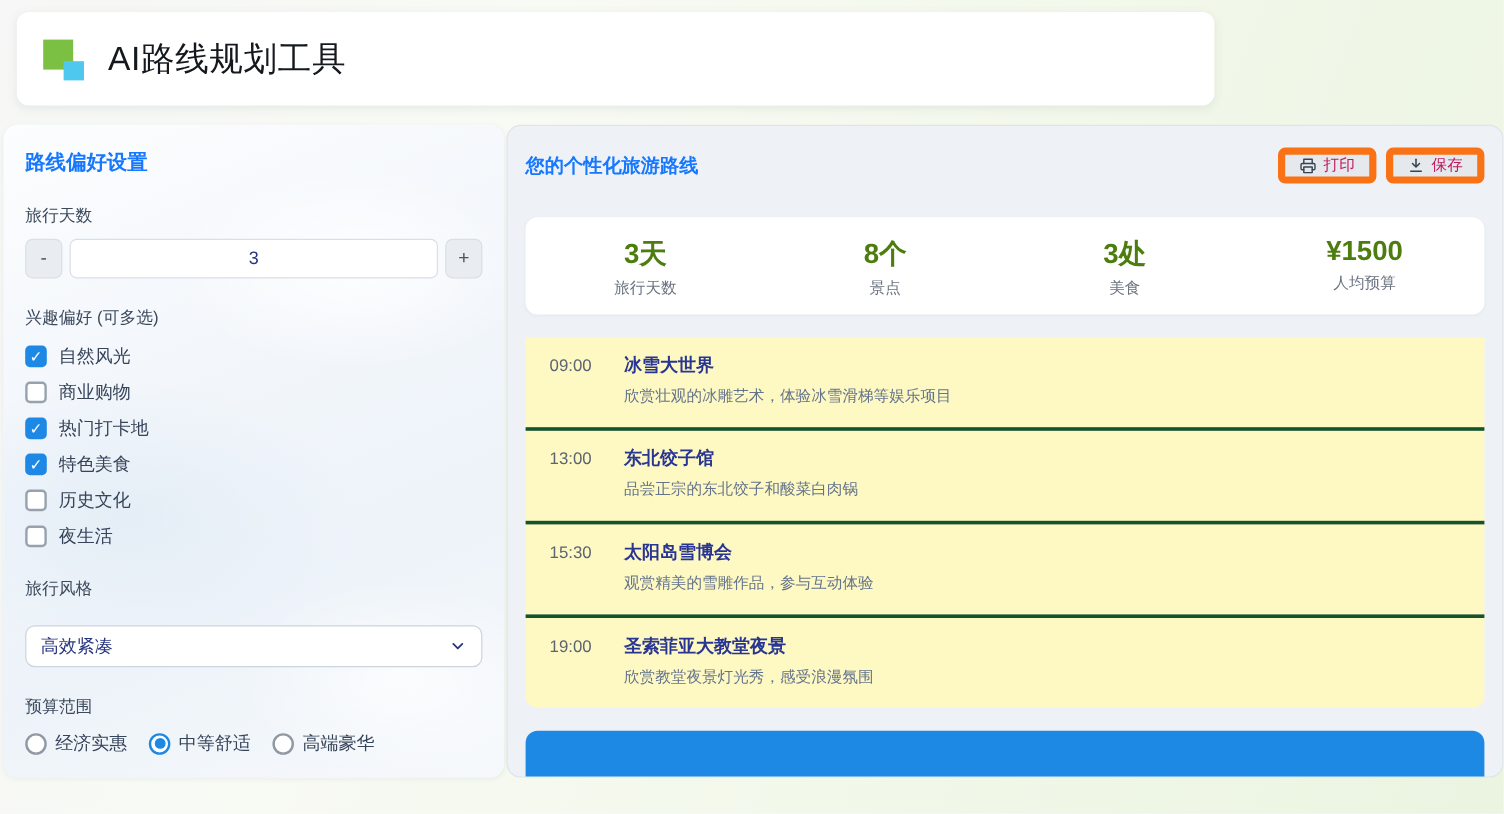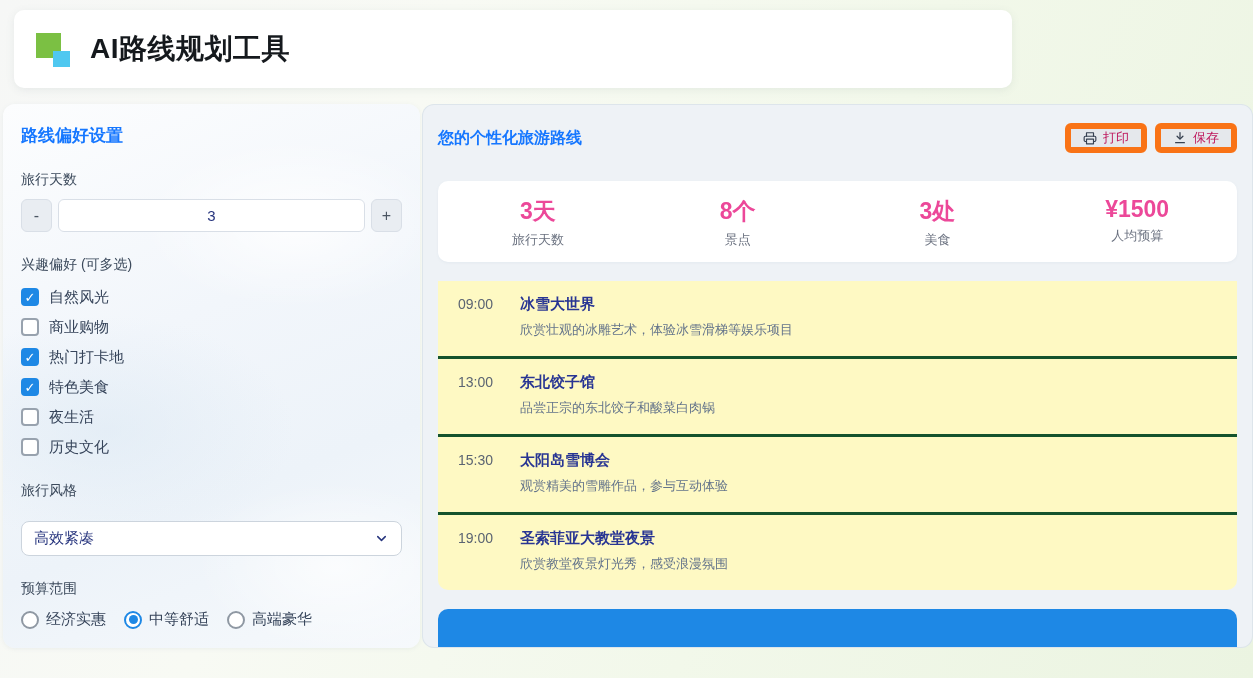--- a/index.html
+++ b/index.html
@@ -11,21 +11,21 @@
   }
   
   .app-header{
     position:absolute; left:14px; top:10px; width:998px; height:78px;
     background:#fff; border-radius:10px; box-shadow:0 2px 8px rgba(90,110,120,.10);
     display:flex; align-items:center; padding-left:22px; gap:16px;
   }
   .logo{ position:relative; width:38px; height:40px; flex:0 0 auto; }
   .logo .sq-green{ position:absolute; left:0; top:4px; width:25px; height:25px; background:#7bc043; }
   .logo .sq-blue{ position:absolute; left:17px; top:22px; width:17px; height:16px; background:#4fc8f0; }
-  .app-title{ font-size:28px; font-weight:700; color:#15191d; letter-spacing:.5px; }
+  .app-title{ font-size:28px; font-weight:400; color:#15191d; letter-spacing:.5px; }
 
   
   .sidebar{
     position:absolute; left:3px; top:104px; width:417px; height:544px;
     border-radius:12px; padding:20px 18px;
     background:linear-gradient(158deg,#fcfdfe 0%,#f2f6fb 40%,#edf3f9 68%,#f6f9fc 100%);
     box-shadow:0 1px 4px rgba(120,140,160,.10);
     overflow:hidden;
   }
   .sidebar::before{
@@ -89,21 +89,21 @@
   .head-actions{ display:flex; gap:8px; }
   .tool-btn{
     height:30px; padding:0 12px; background:#e5e8ec; border:6px solid #f97316; border-radius:6px;
     display:flex; align-items:center; gap:6px; font-size:13px; color:#be185d; cursor:pointer; font-family:inherit;
   }
   .stats-card{
     margin-top:28px; background:#fff; border-radius:10px; box-shadow:0 1px 3px rgba(120,140,160,.08);
     display:flex; padding:15px 0 13px;
   }
   .stat{ flex:1; text-align:center; }
-  .stat-value{ font-size:23px; font-weight:700; color:#ec4899; }
+  .stat-value{ font-size:23px; font-weight:700; color:#4d7c0f; }
   .stat-label{ font-size:13px; color:#6b7280; margin-top:4px; }
   .day-section{ margin-top:19px; }
   .day-bar{
     height:40px; background:#1e88e5; border-radius:10px 10px 0 0;
     display:flex; align-items:center; padding:0 20px;
   }
   .day-bar-title{ color:#fff; font-size:15px; font-weight:700; }
   .day-card{ background:#fef9c3; border-radius:0 0 10px 10px; }
   .it-item{ display:flex; padding:14px 20px 17px; }
   .it-item + .it-item{ border-top:3px solid #14532d; }
@@ -154,25 +154,25 @@
     <span class="check-label">热门打卡地</span>
   </div>
       <div class="check-row checked">
     <span class="check-box">
           <span class="check-mark">✓</span>
         </span>
     <span class="check-label">特色美食</span>
   </div>
       <div class="check-row">
     <span class="check-box"></span>
-    <span class="check-label">夜生活</span>
+    <span class="check-label">历史文化</span>
   </div>
       <div class="check-row">
     <span class="check-box"></span>
-    <span class="check-label">历史文化</span>
+    <span class="check-label">夜生活</span>
   </div>
     </div>
 
   <div class="field-label">旅行风格</div>
   <div class="select-box">
     <span class="select-value">高效紧凑</span>
     <span class="icon">
       <svg width="15" height="15" viewBox="0 0 24 24" fill="none" stroke="#27357e" stroke-width="2.4" stroke-linecap="round" stroke-linejoin="round">
           <path d="m6 9 6 6 6-6"></path>
         </svg>

